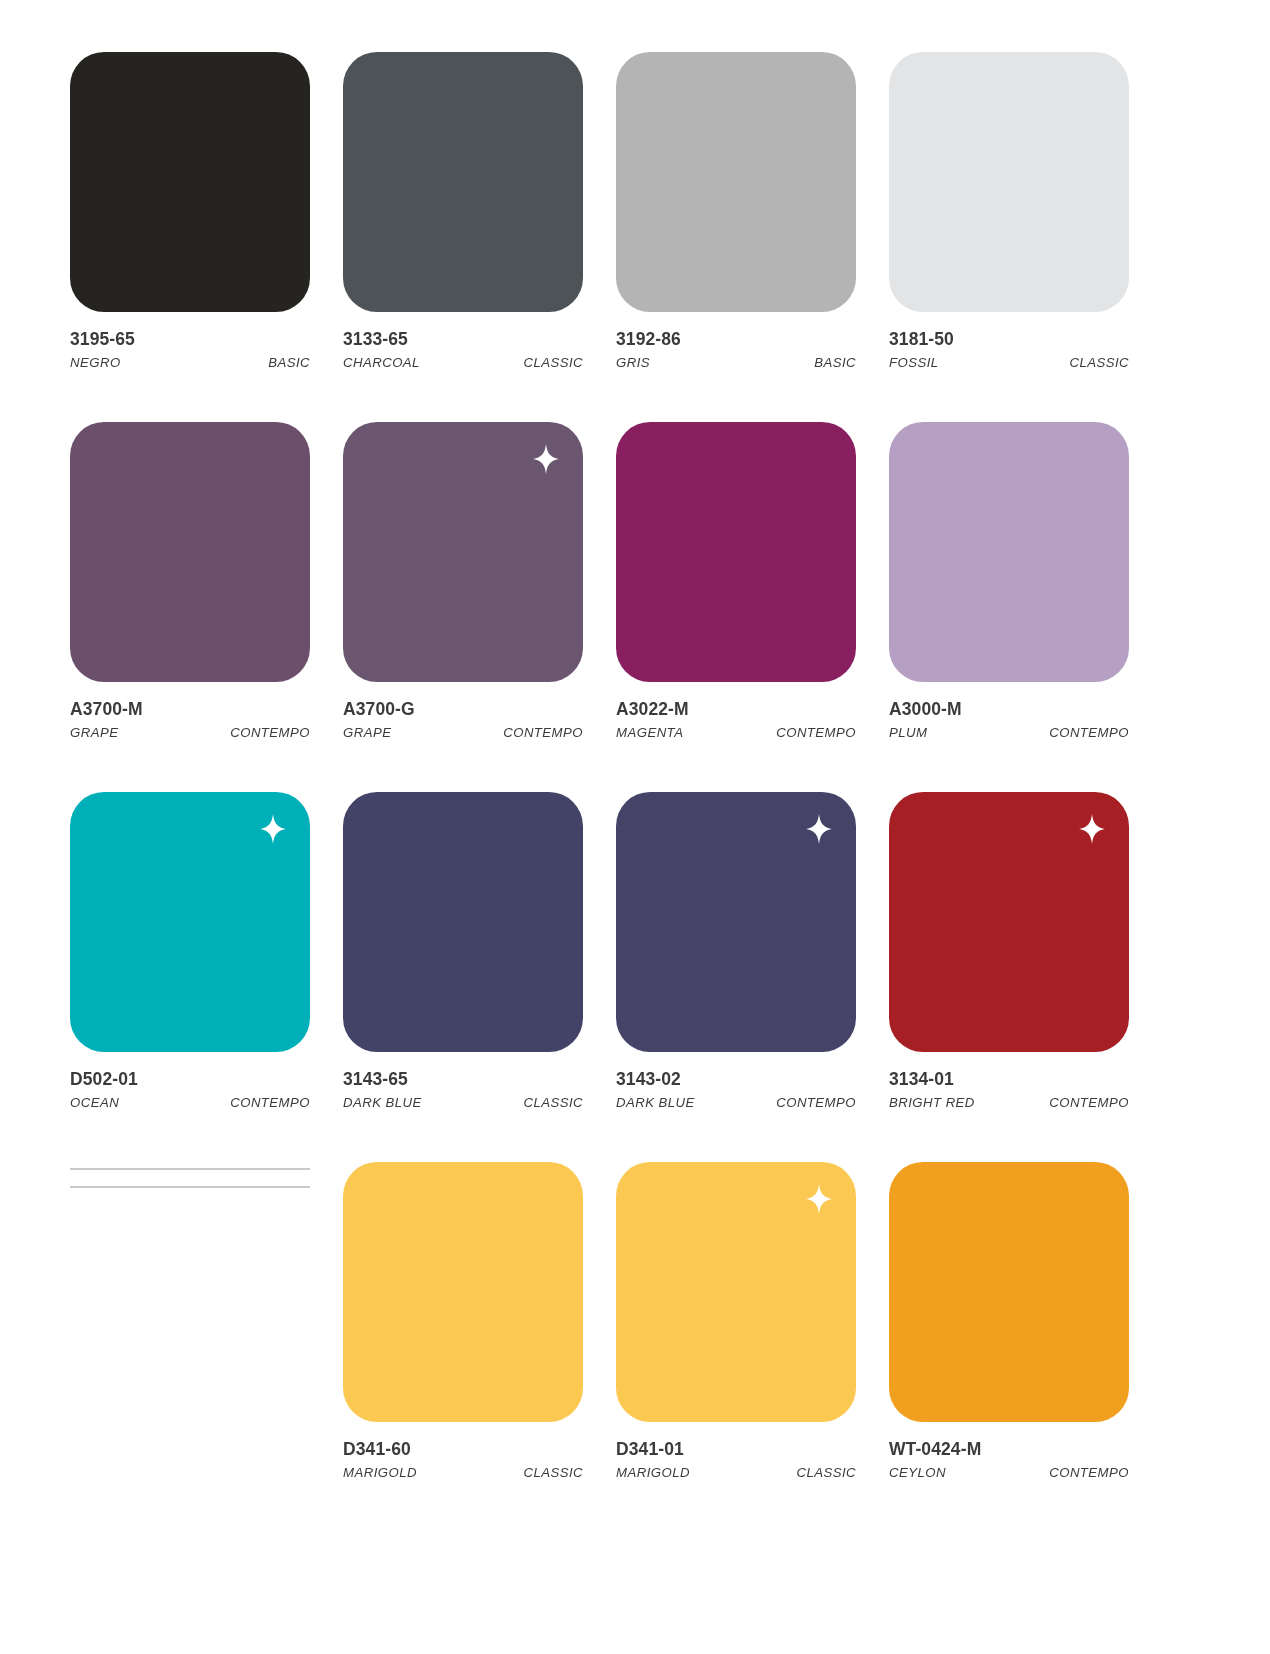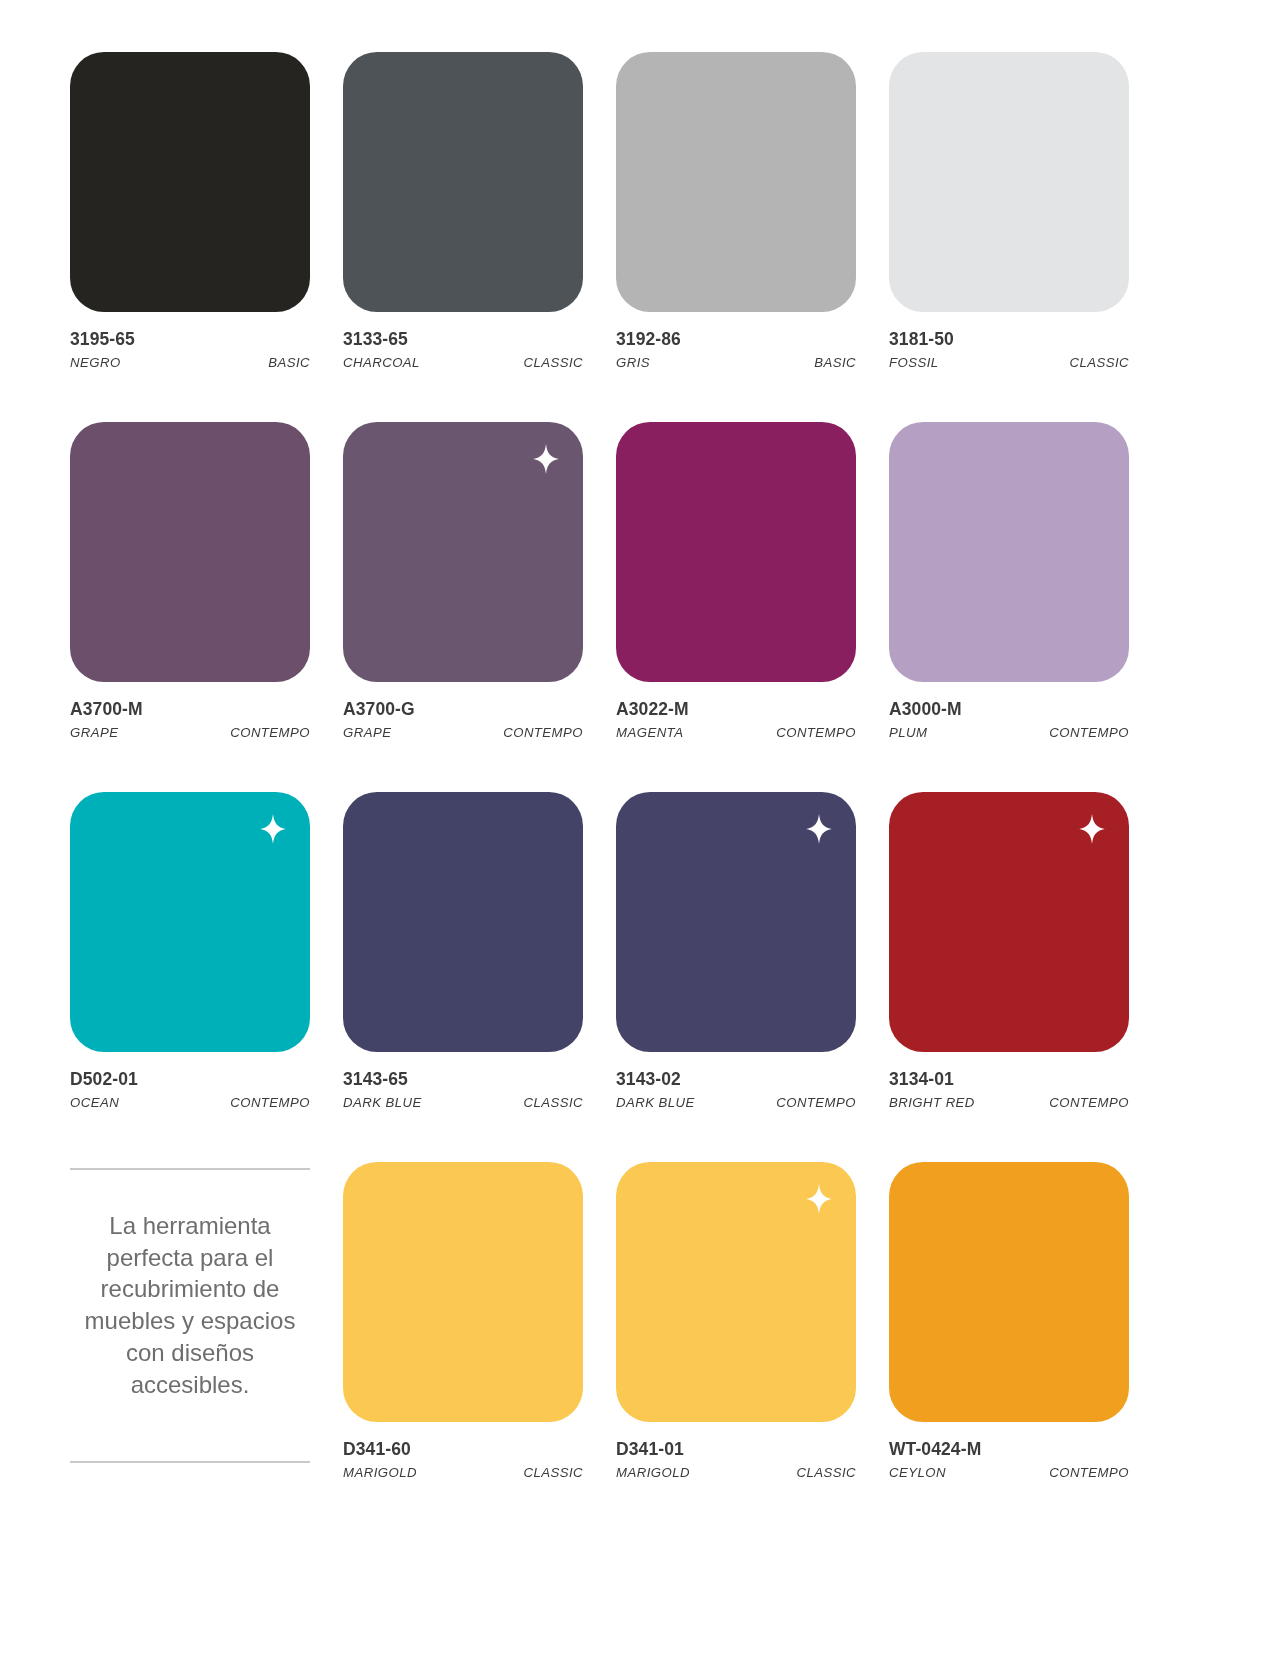--- a/index.html
+++ b/index.html
@@ -247,21 +247,20 @@
         <div class="labels">
           <div class="code">3134-01</div>
           <div class="meta">
             <span class="name">BRIGHT RED</span>
             <span class="tag">CONTEMPO</span>
           </div>
         </div>
       </div>
       <div class="promo">
         <div class="promo-rule"></div>
-        <div class="promo-text">La herramienta perfecta para el recubrimiento de muebles y espacios con diseños accesibles.</div>
         <div class="promo-rule bottom"></div>
       </div>
       <div class="cell">
         <div class="swatch" style="background: rgb(251, 201, 81);"></div>
         <div class="labels">
           <div class="code">D341-60</div>
           <div class="meta">
             <span class="name">MARIGOLD</span>
             <span class="tag">CLASSIC</span>
           </div>

